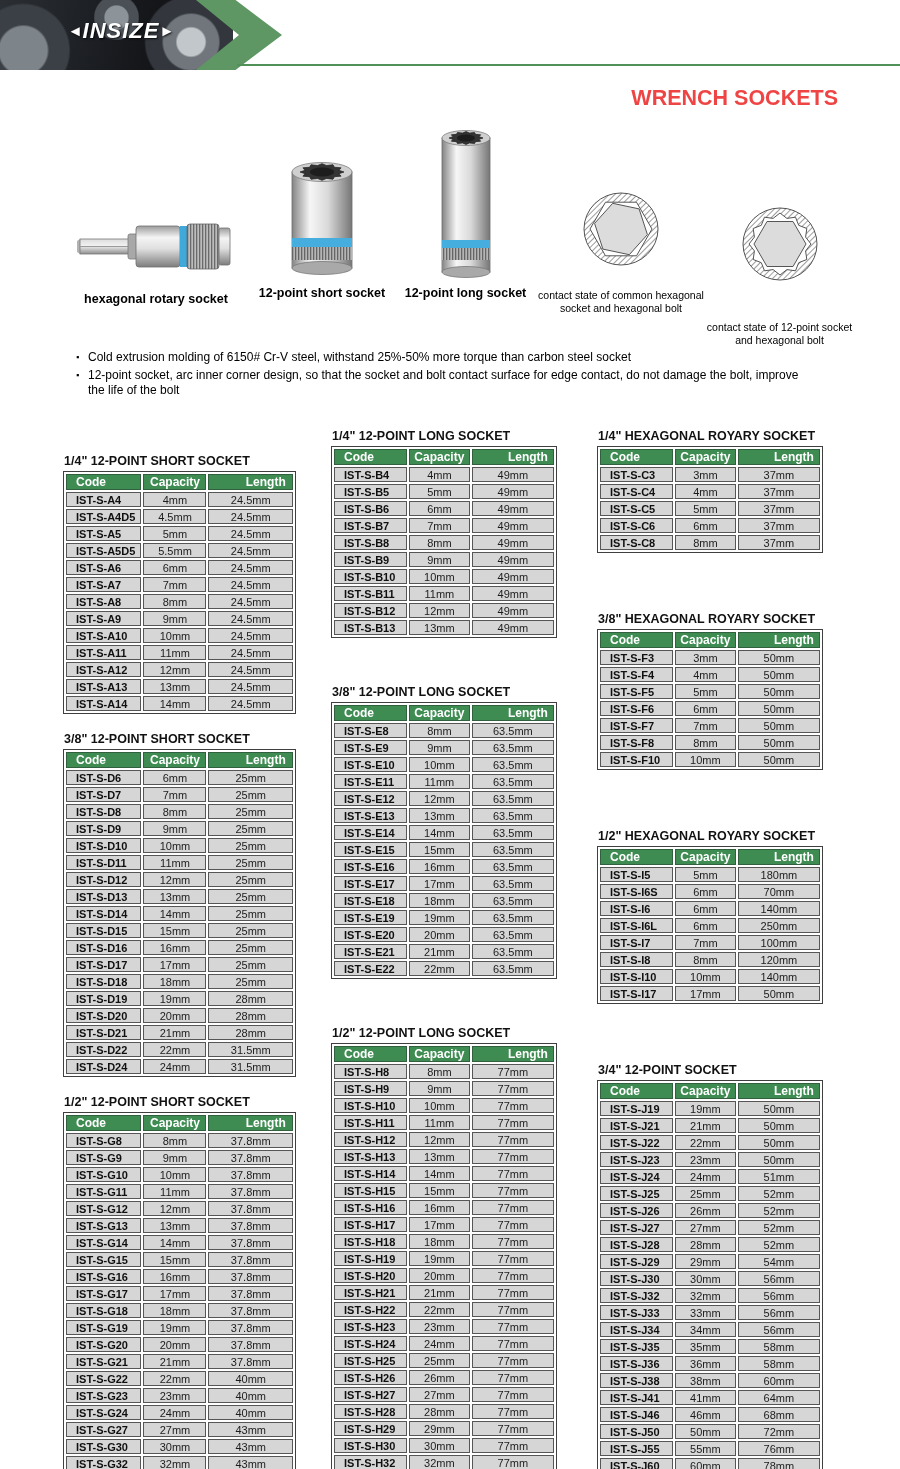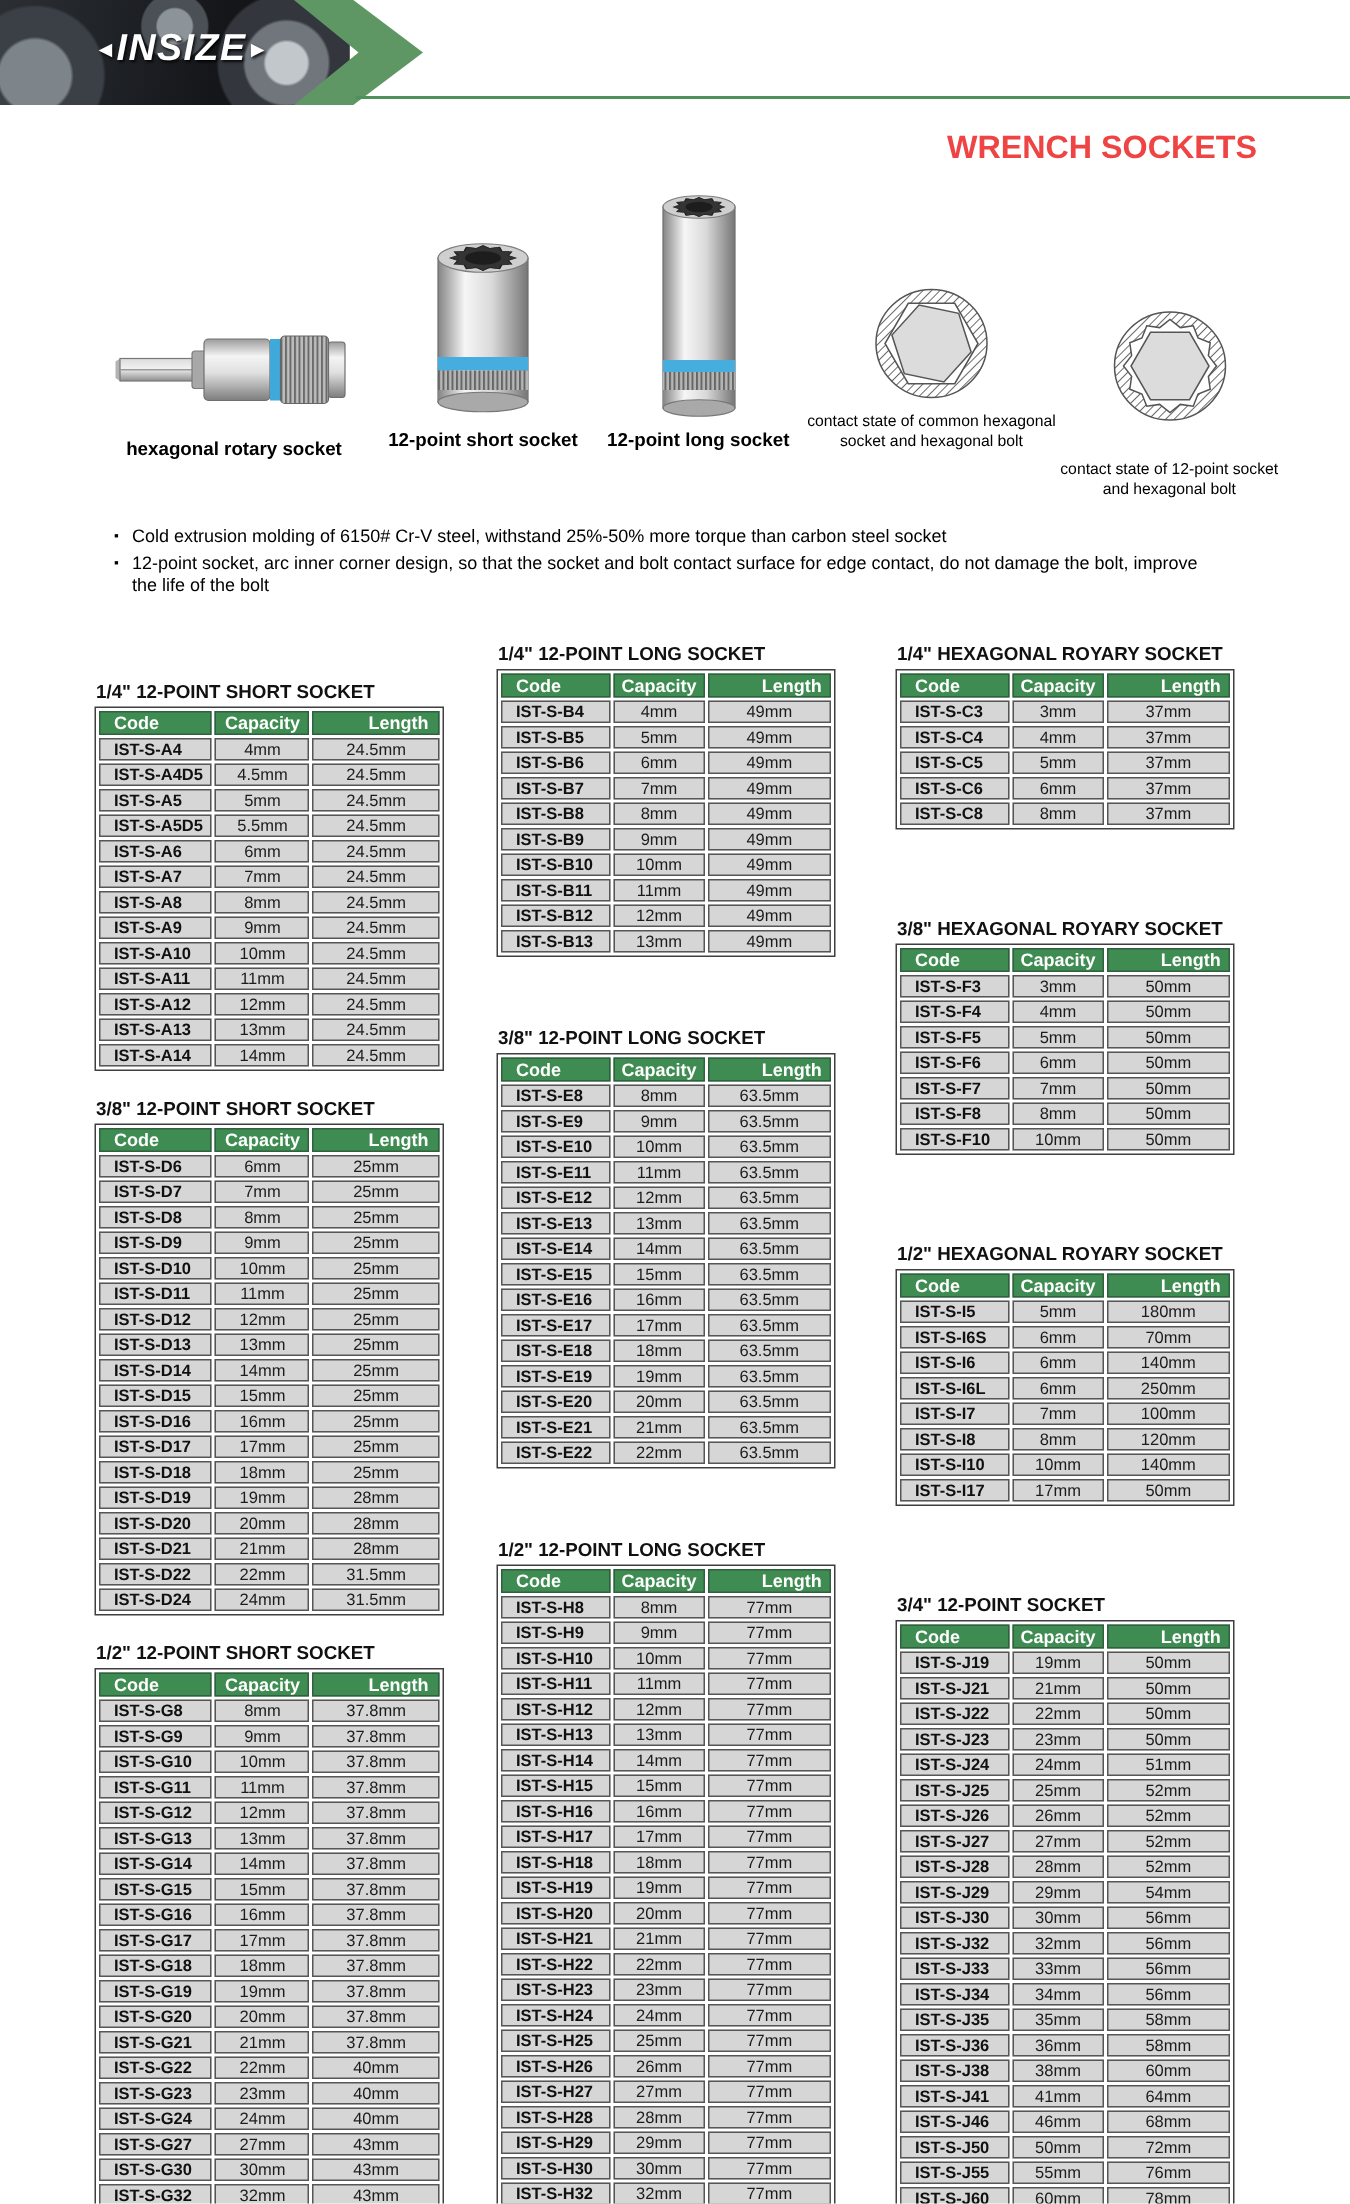--- a/index.html
+++ b/index.html
@@ -14,41 +14,41 @@
       radial-gradient(circle at 82% 60%, #c2c7cb 0 7%, #70767c 8% 14%, #33373d 15% 23%, rgba(0,0,0,0) 24%),
       radial-gradient(circle at 50% 25%, #8d9499 0 9%, #4a5056 10% 17%, rgba(0,0,0,0) 18%),
       radial-gradient(circle at 10% 72%, #7d848a 0 11%, #3b4046 12% 21%, rgba(0,0,0,0) 22%),
       linear-gradient(100deg, #2b2f34, #15171b 60%, #0b0d10);
   }
   .logo {
     position:absolute; left:36px; top:18px; width:170px; text-align:center;
     color:#fff; font-style:italic; font-weight:bold; white-space:nowrap;
     text-shadow:1px 1px 2px rgba(0,0,0,.85);
   }
-  .logo .logo-text { font-size:25px; letter-spacing:1px; }
+  .logo .logo-text { font-size:22px; letter-spacing:1px; }
   .logo .arr { font-size:15px; vertical-align:2px; }
   .chevron {
     position:absolute; left:196px; top:0; width:86px; height:70px; background:#5e9763;
     clip-path:polygon(0% 0%, 46% 0%, 100% 50%, 46% 100%, 0% 100%, 50% 50%);
   }
   .rule { position:absolute; left:237px; top:64px; width:663px; height:2px; background:#4f9158; }
   .page-title {
     position:absolute; top:86px; right:62px; margin:0; width:400px; text-align:right;
     font-size:21.5px; font-weight:bold; color:#ef4444;
   }
   
   .fig { position:absolute; display:flex; flex-direction:column; align-items:center; }
   .fig1 { left:66px;  top:201px; width:180px; }
   .fig2 { left:252px; top:160px; width:140px; }
   .fig3 { left:398px; top:128px; width:135px;text-align:right; }
   .fig4 { left:537px; top:190px; width:168px; }
   .fig5 { left:697px; top:205px; width:165px;gap:17px; }
   .figcap { font-weight:bold; font-size:12.5px; margin-top:6px; white-space:nowrap; }
   .figcap.small { font-weight:normal; font-size:10.5px; line-height:12.5px; white-space:normal;
-                  text-align:center; margin-top:5px; }
+                  text-align:center; margin-top:19px; }
   
   .features { position:absolute; left:76px; top:350px; width:724px; margin:0; padding:0; list-style:none; }
   .features li { display:flex; margin:0 0 2px 0; font-size:12px; line-height:15.5px; }
   .features .bul { flex:0 0 12px; font-size:9px; line-height:15.5px; }
   
   .cols { position:absolute; left:63px; top:430px; display:flex; }
   .col-left  { width:233px; margin-right:35px; padding-top:25px; }
   .col-mid   { width:226px; margin-right:40px; }
   .col-right { width:226px; }
   .col-left  .tbl-block + .tbl-block { margin-top:19px; }

